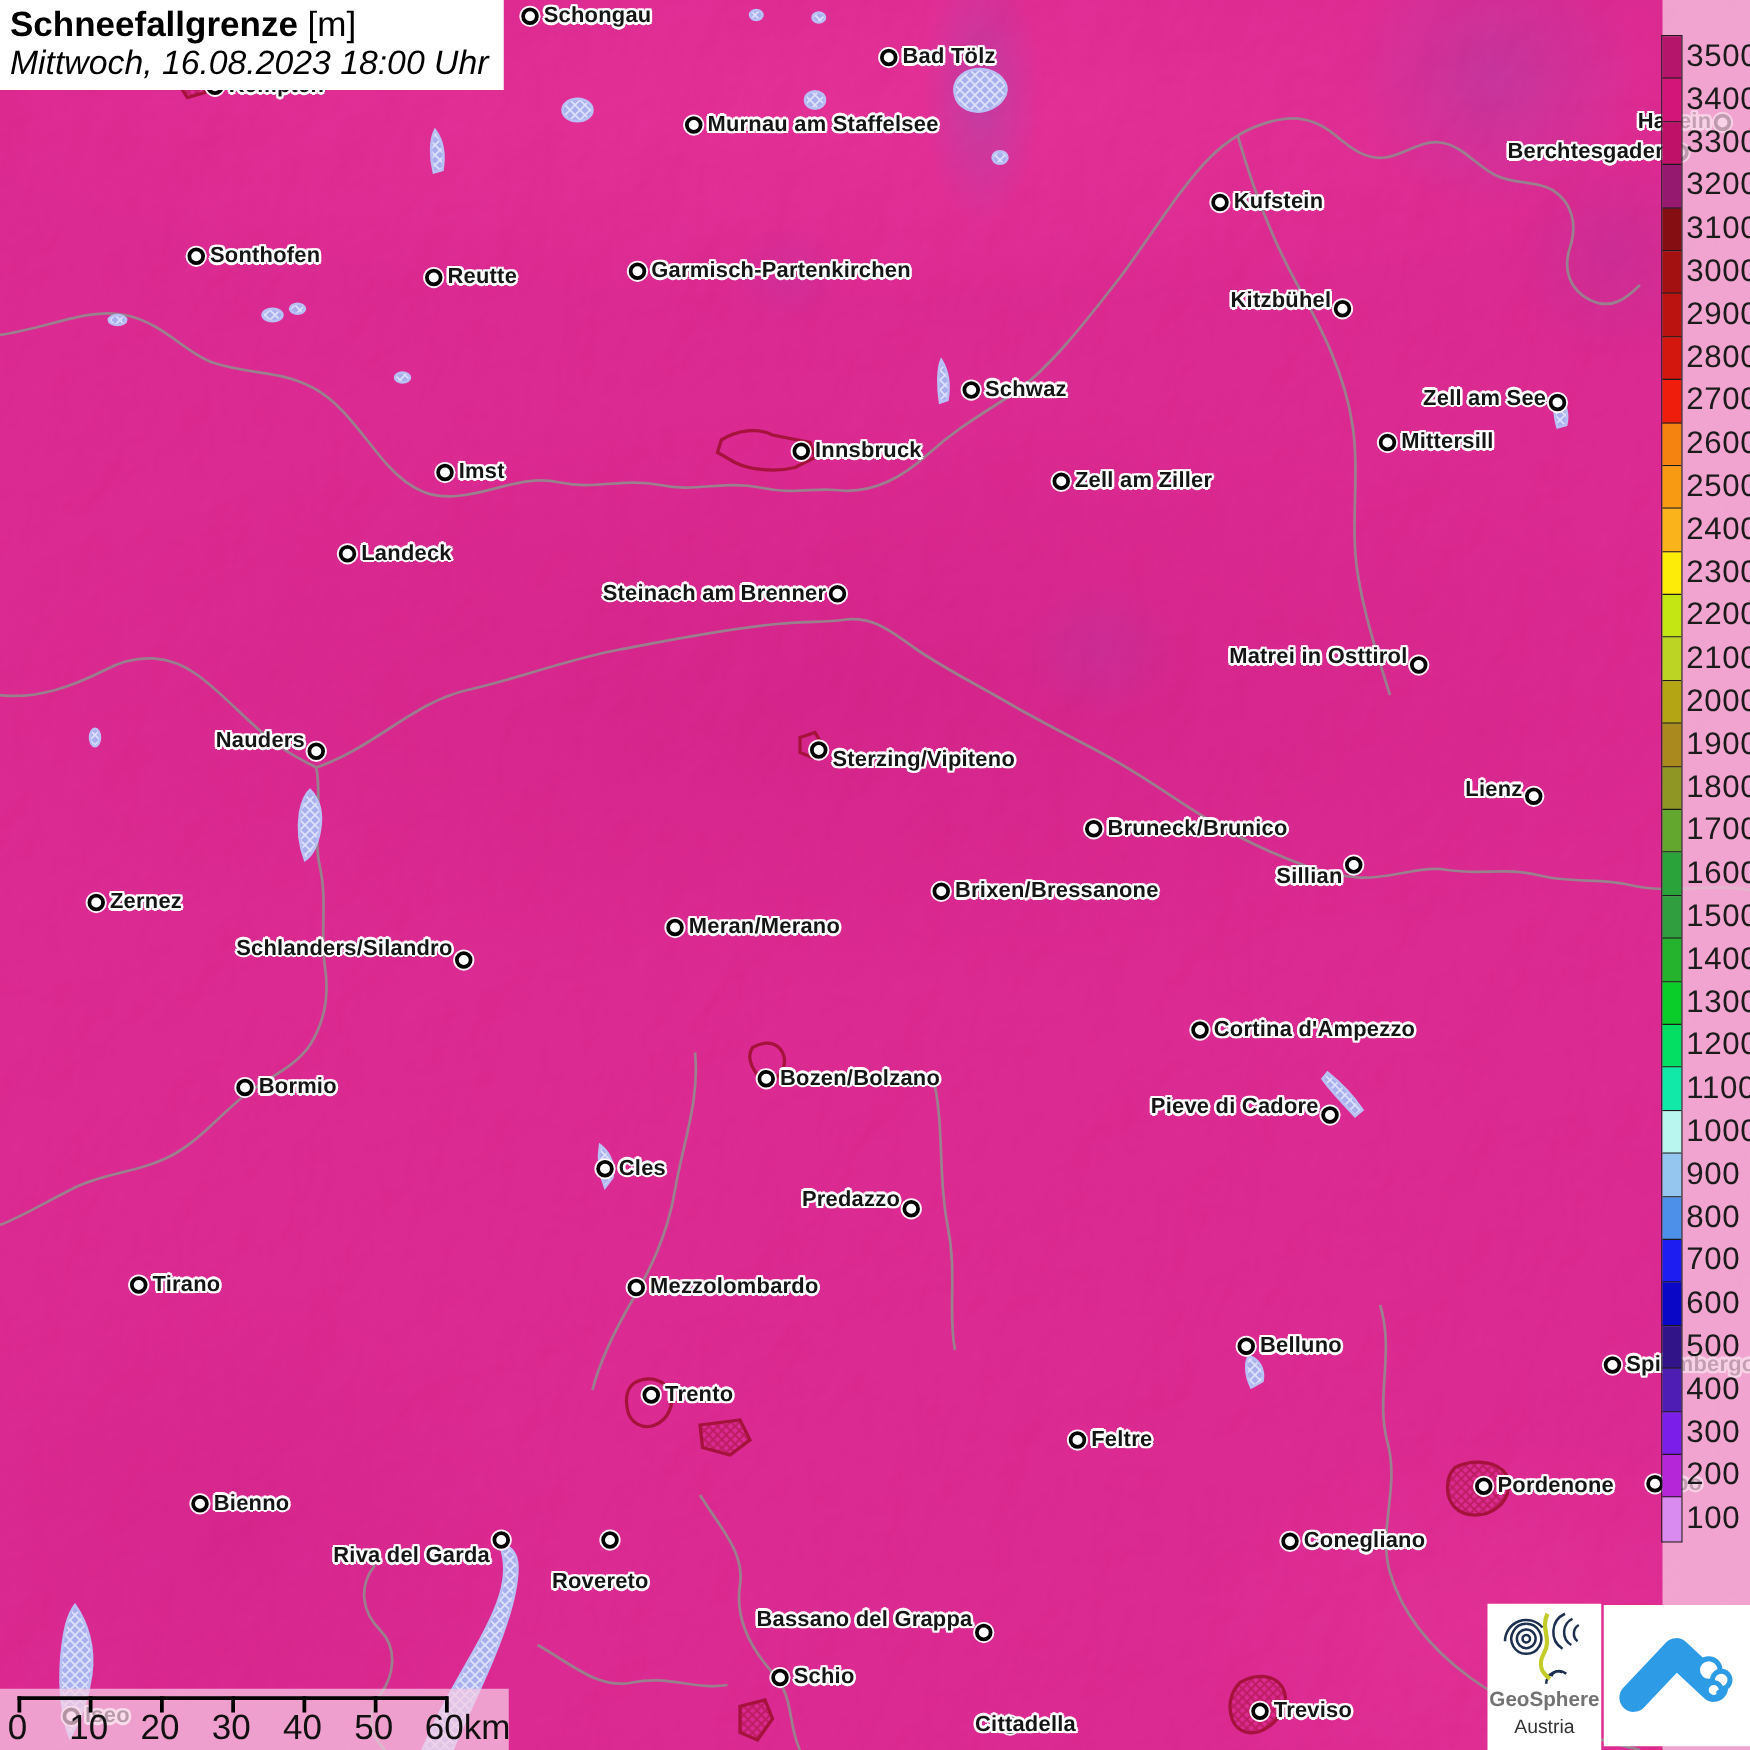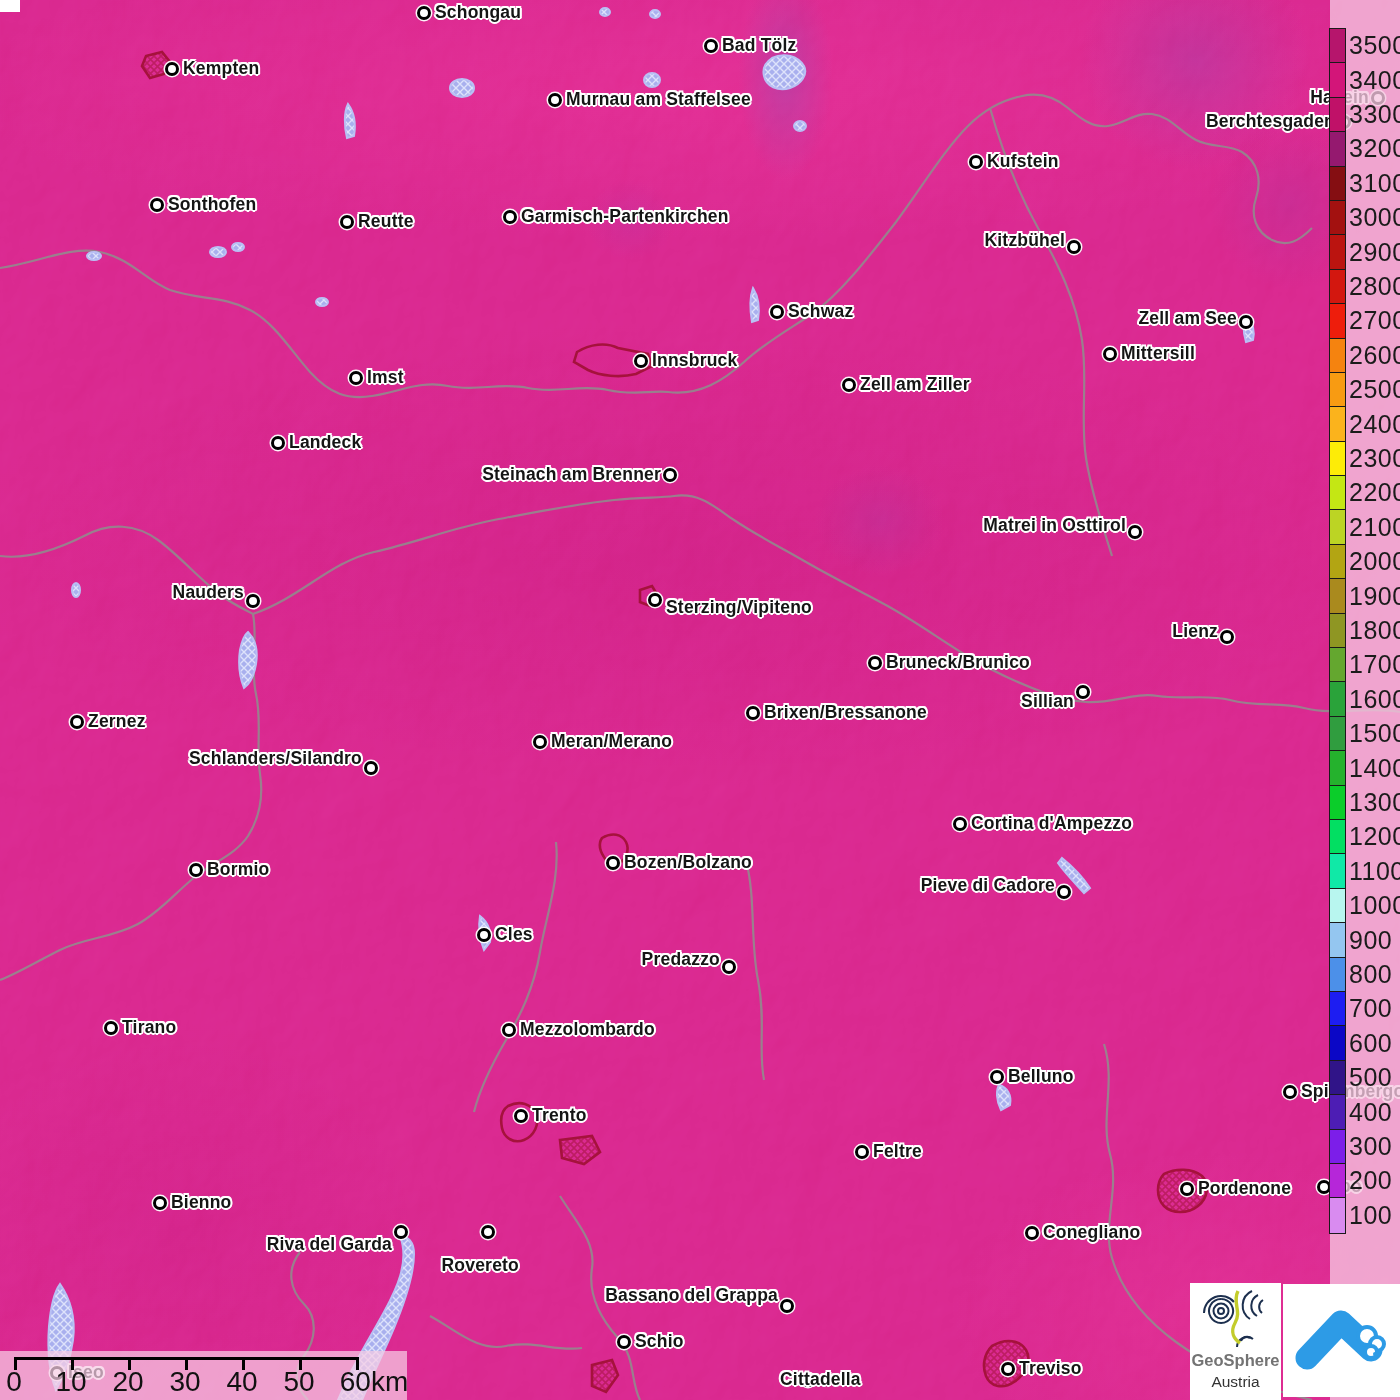--- a/index.html
+++ b/index.html
@@ -432,20 +432,22 @@
       <span class="sbnum" style="left: 185px;">30</span>
       <div class="sbline" style="left: 242px; top: 1357px; width: 2.5px; height: 13px;"></div>
       <span class="sbnum" style="left: 242px;">40</span>
       <div class="sbline" style="left: 299px; top: 1357px; width: 2.5px; height: 13px;"></div>
       <span class="sbnum" style="left: 299px;">50</span>
       <div class="sbline" style="left: 356px; top: 1357px; width: 2.5px; height: 13px;"></div>
       <span class="sbnum" style="left: 374px;">60km</span>
     </div>
 
   <div id="titlebox" class="panel">
+    <div class="t1"><b>Schneefallgrenze</b><span> [m]</span></div>
+    <div class="t2">Mittwoch, 16.08.2023 18:00 Uhr</div>
   </div>
 
 
   <div id="geobox">
     <svg width="91" height="66">
       <g fill="none" stroke="#1c2f4e" stroke-width="2">
         <circle cx="31" cy="28" r="3"></circle>
         <circle cx="31" cy="28" r="7.5"></circle>
         <path d="M31,16 a12,12 0 1 0 0.1,0"></path>
         <path d="M14,30 a17,17 0 0 1 30,-11"></path>

